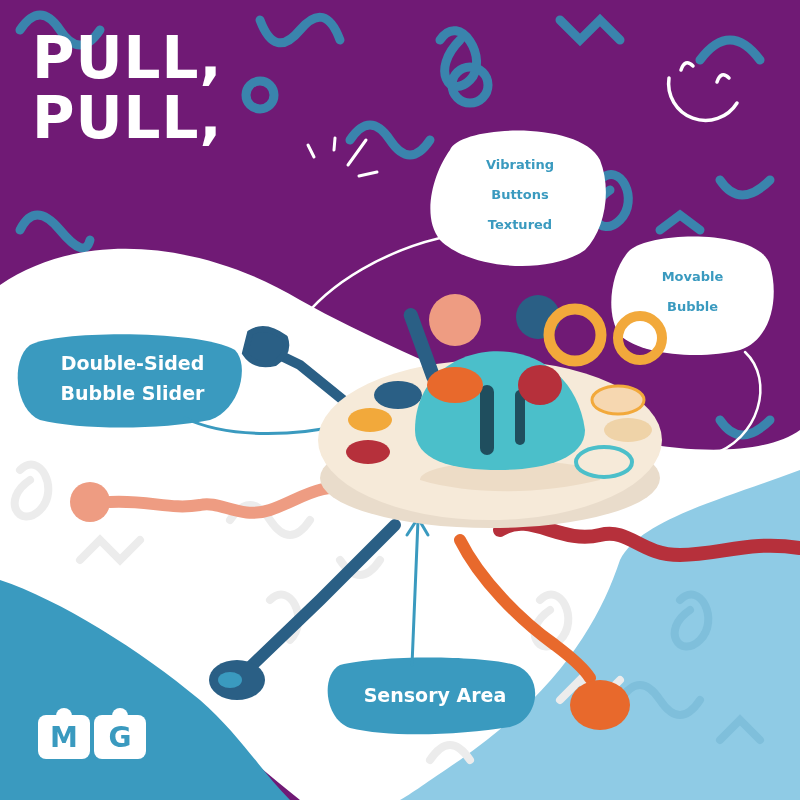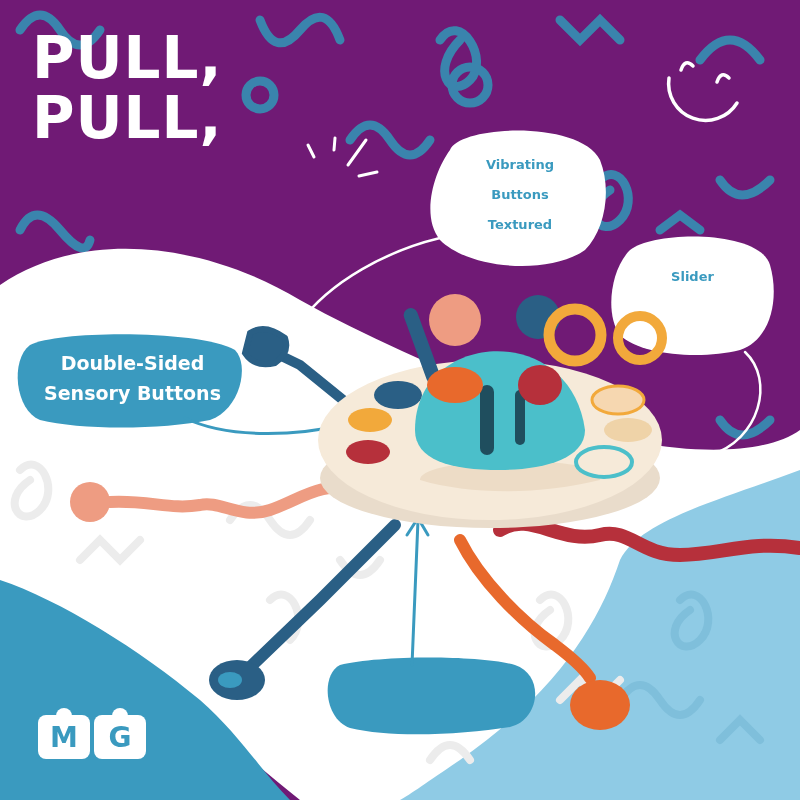--- a/index.html
+++ b/index.html
@@ -157,27 +157,31 @@
     <circle cx="640" cy="338" r="22" fill="none" stroke="#f2a93b" stroke-width="10"></circle>
   </svg>
 
   <div class="bubble-text bt-white" style="left:445px;top:150px;width:150px;">
     <div>Vibrating</div>
     <div>Buttons</div>
     <div>Textured</div>
   </div>
 
   <div class="bubble-text bt-white" style="left:620px;top:262px;width:145px;">
-    <div>Slider</div>
+    <div>Movable</div>
+    <div>Bubble</div>
   </div>
 
   <div class="bubble-text bt-blue" style="left:25px;top:348px;width:215px;">
     <div>Double-Sided</div>
-    <div>Sensory Buttons</div>
+    <div>Bubble Slider</div>
   </div>
 
+  <div class="bubble-text bt-blue" style="left:335px;top:680px;width:200px;">
+    <div>Sensory Area</div>
+  </div>
 
   <div class="logo">
     <div class="logo-piece">M</div>
     <div class="logo-piece">G</div>
   </div>
 
 </div>
 
 </body></html>

